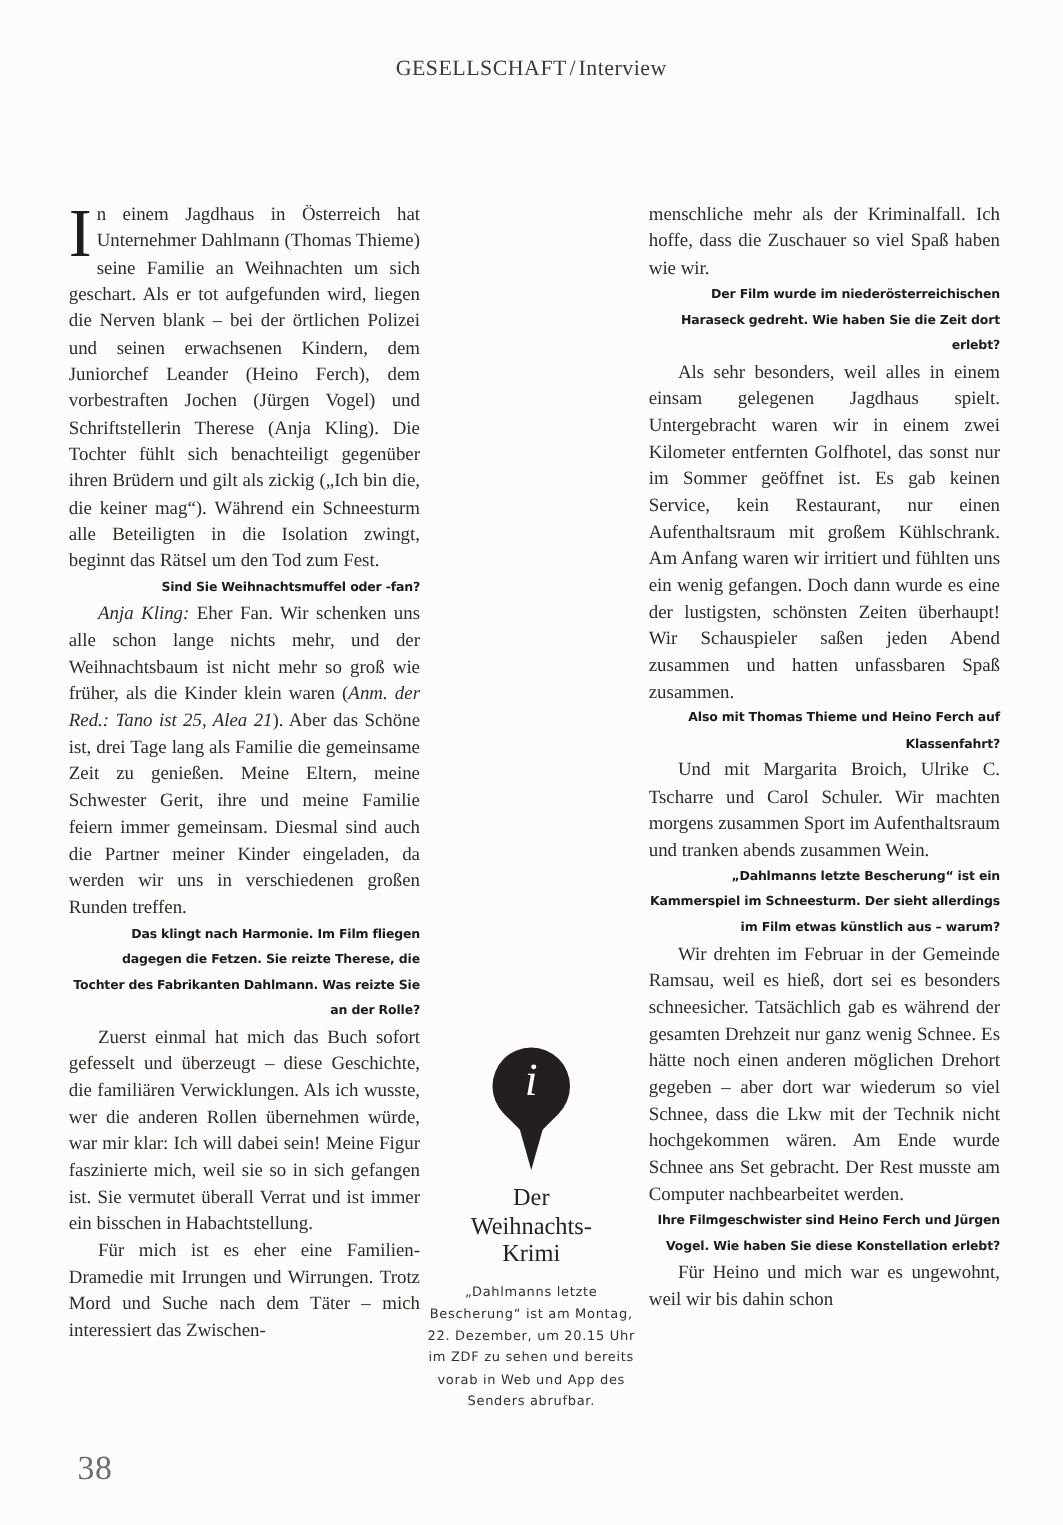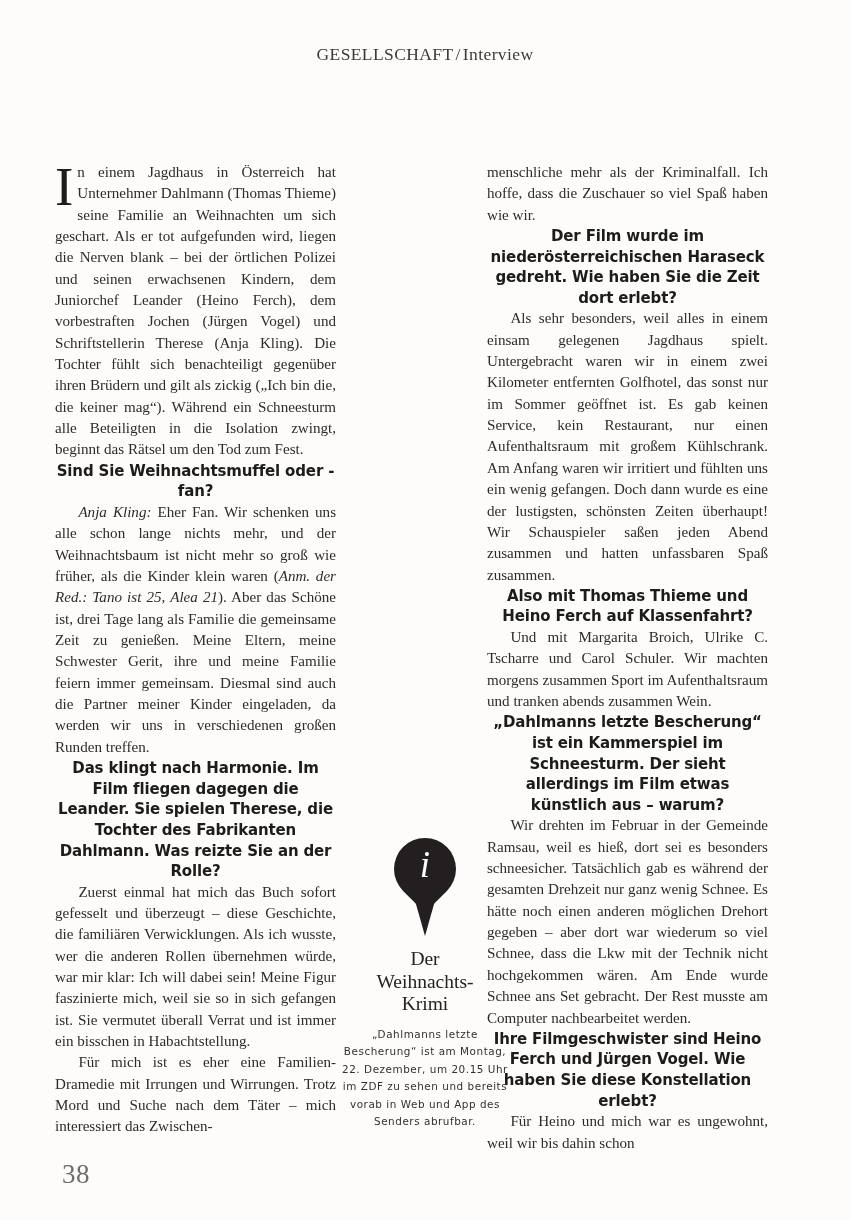--- a/index.html
+++ b/index.html
@@ -45,41 +45,41 @@
     left: 55px;
     width: 740px;
     height: 1000px;
   }
   .col {
     position: absolute;
     top: 0;
     width: 281px;
   }
   .col-left { left: 0; }
-  .col-right { left: 432px; }
+  .col-right { left: 464px; }
 
   p.body {
     margin: 0;
     font-size: 15.1px;
     line-height: 21.35px;
     text-align: justify;
     text-justify: inter-word;
     hyphens: manual;
     color: #2e2b29;
   }
   p.body.indent { text-indent: 1.55em; }
 
   h3.q {
     margin: 0;
     font-family: "DejaVu Sans", sans-serif;
     font-weight: bold;
-    font-size: 15px;
+    font-size: 10px;
     line-height: 20.6px;
     color: #1c1c1c;
-    text-align: center;
+    text-align: right;
     letter-spacing: -0.15px;
   }
   .gap-before-q { margin-top: 20px; }
   .after-q { margin-top: 1px; }
 
   .speaker { font-style: italic; }
   .redaktion { font-style: italic; }
 
   
   .dropcap {
@@ -176,21 +176,21 @@
 
   <div class="columns">
 
     <div class="col col-left">
 
       <p class="body"><span class="dropcap">I</span><span>n einem Jagdhaus in Österreich hat Unternehmer Dahlmann (Thomas Thieme) seine Familie an Weihnachten um sich geschart. Als er tot aufgefunden wird, liegen die Nerven blank – bei der örtlichen Polizei und seinen erwachsenen Kindern, dem Juniorchef Leander (Heino Ferch), dem vorbestraften Jochen (Jürgen Vogel) und Schriftstellerin Therese (Anja Kling). Die Tochter fühlt sich benachteiligt gegenüber ihren Brüdern und gilt als zickig („Ich bin die, die keiner mag“). Während ein Schneesturm alle Beteiligten in die Isolation zwingt, beginnt das Rätsel um den Tod zum Fest.</span></p>
 
       <h3 class="q gap-before-q">Sind Sie Weihnachtsmuffel oder -fan?</h3>
       <p class="body indent after-q"><span class="speaker">Anja Kling:</span><span> Eher Fan. Wir schenken uns alle schon lange nichts mehr, und der Weihnachtsbaum ist nicht mehr so groß wie früher, als die Kinder klein waren (</span><span class="redaktion">Anm. der Red.: Tano ist 25, Alea 21</span><span>). Aber das Schöne ist, drei Tage lang als Familie die gemeinsame Zeit zu genießen. Meine Eltern, meine Schwester Gerit, ihre und meine Familie feiern immer gemeinsam. Diesmal sind auch die Partner meiner Kinder eingeladen, da werden wir uns in verschiedenen großen Runden treffen.</span></p>
 
-      <h3 class="q gap-before-q">Das klingt nach Harmonie. Im Film fliegen dagegen die Leander. Sie spielen Therese, die Tochter des Fabrikanten Dahlmann. Was reizte Sie an der Rolle?</h3>
+      <h3 class="q gap-before-q">Das klingt nach Harmonie. Im Film fliegen dagegen die Fetzen. Sie reizte Therese, die Tochter des Fabrikanten Dahlmann. Was reizte Sie an der Rolle?</h3>
       <p class="body indent after-q">Zuerst einmal hat mich das Buch sofort gefesselt und überzeugt – diese Geschichte, die familiären Verwicklungen. Als ich wusste, wer die anderen Rollen übernehmen würde, war mir klar: Ich will dabei sein! Meine Figur faszinierte mich, weil sie so in sich gefangen ist. Sie vermutet überall Verrat und ist immer ein bisschen in Habachtstellung.</p>
 
       <p class="body indent after-q">Für mich ist es eher eine Familien-Dramedie mit Irrungen und Wirrungen. Trotz Mord und Suche nach dem Täter – mich interessiert das Zwischen-</p>
 
     </div>
 
     <div class="col col-right">
 
       <p class="body">menschliche mehr als der Kriminalfall. Ich hoffe, dass die Zuschauer so viel Spaß haben wie wir.</p>
 

